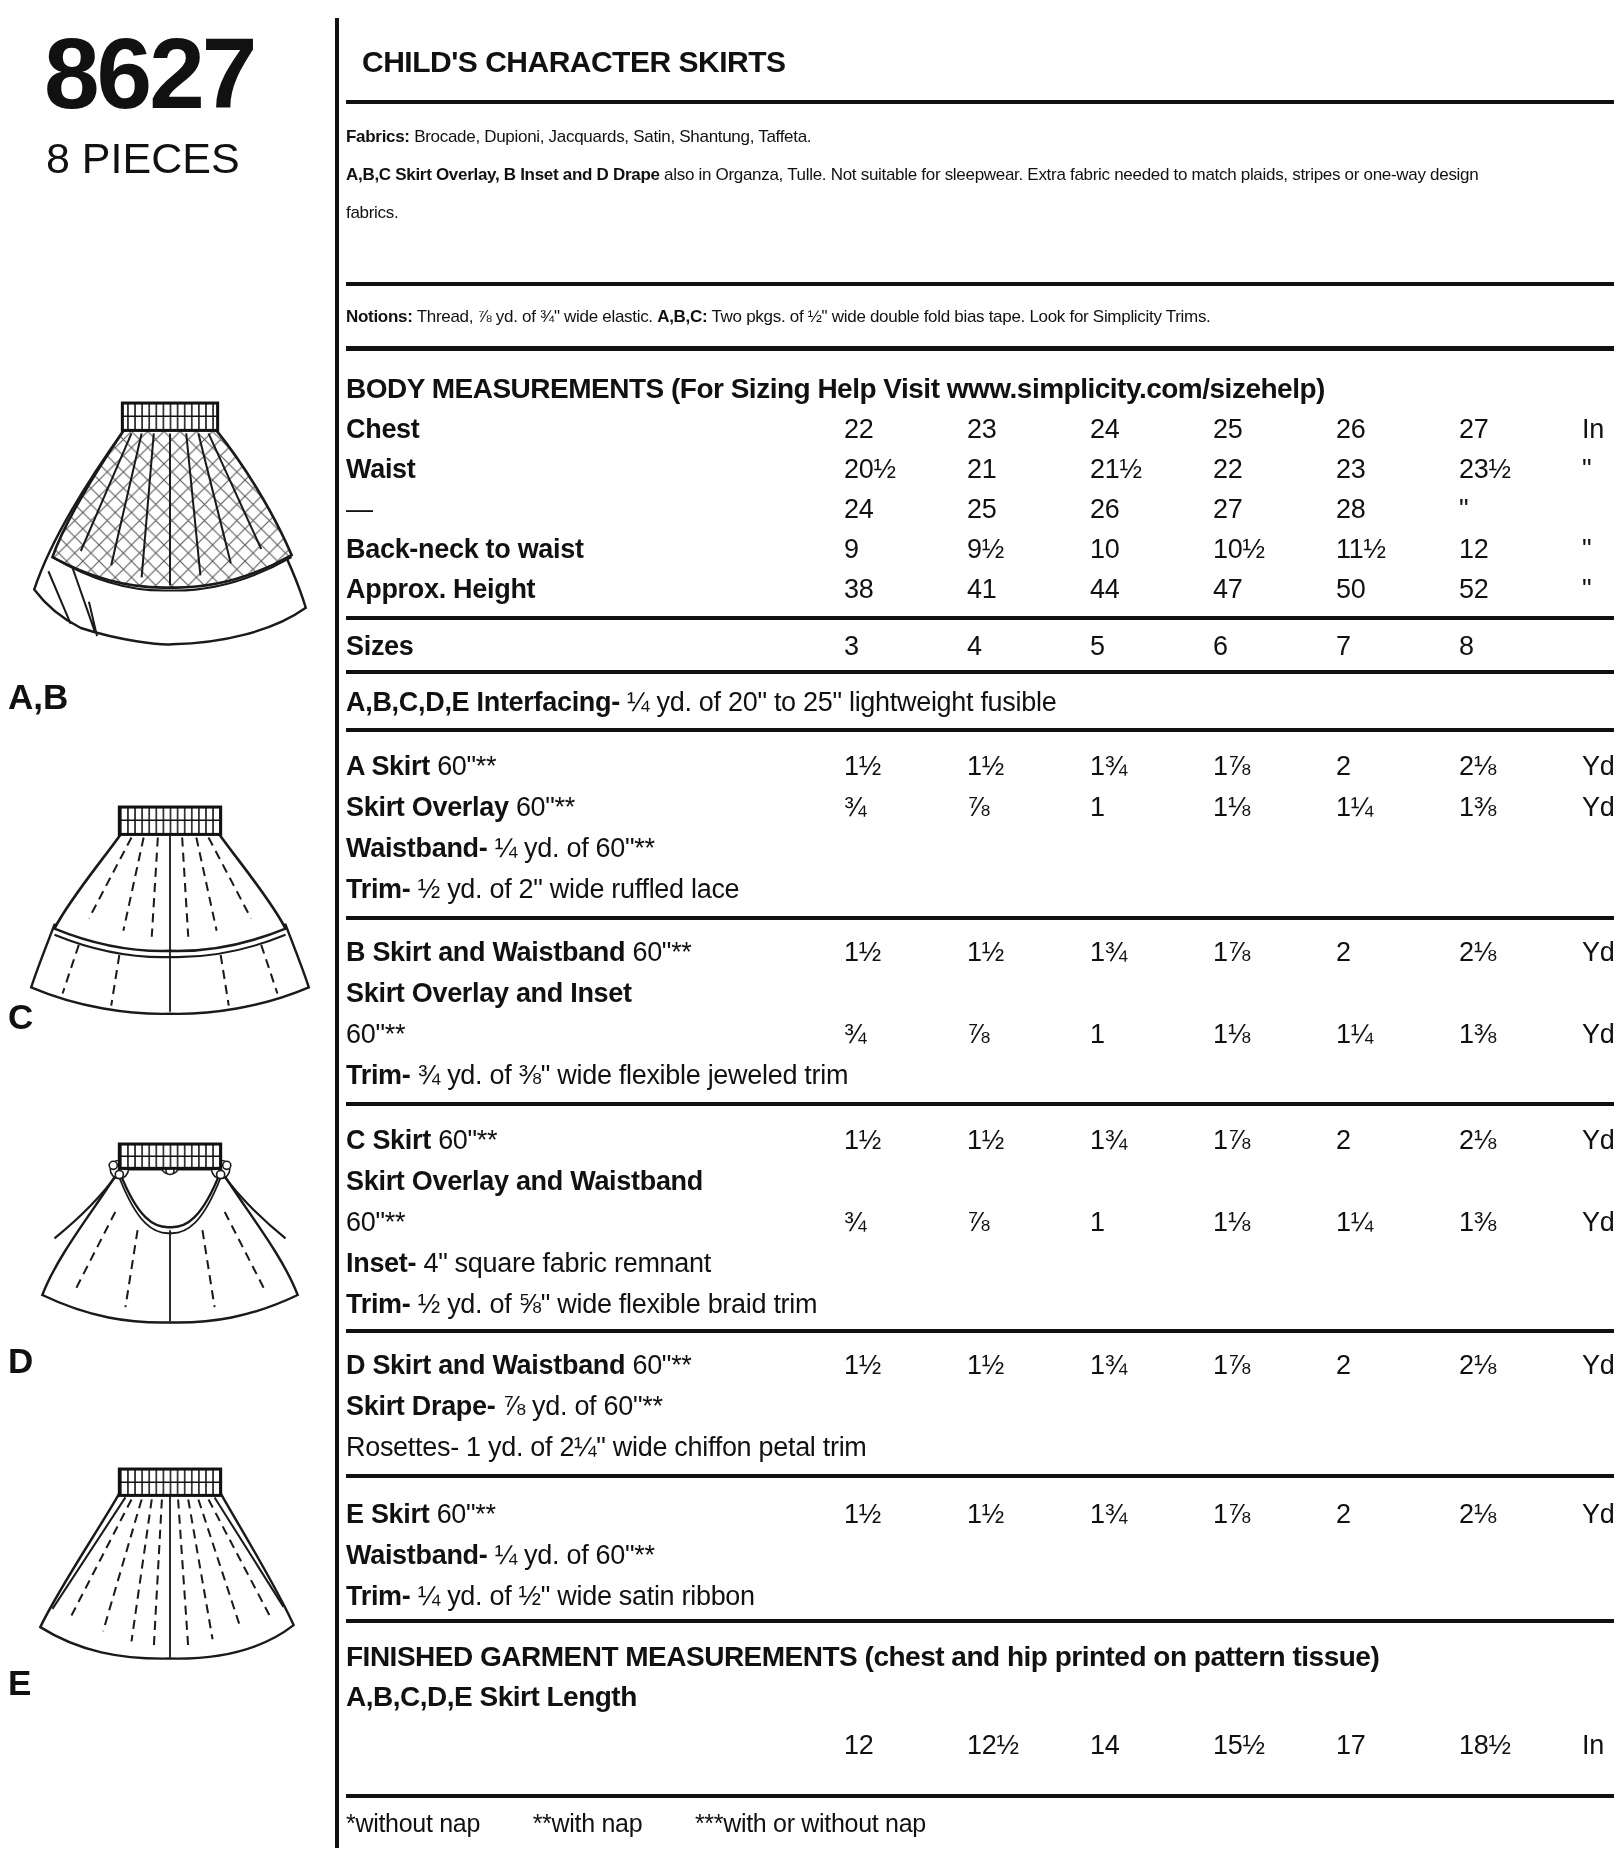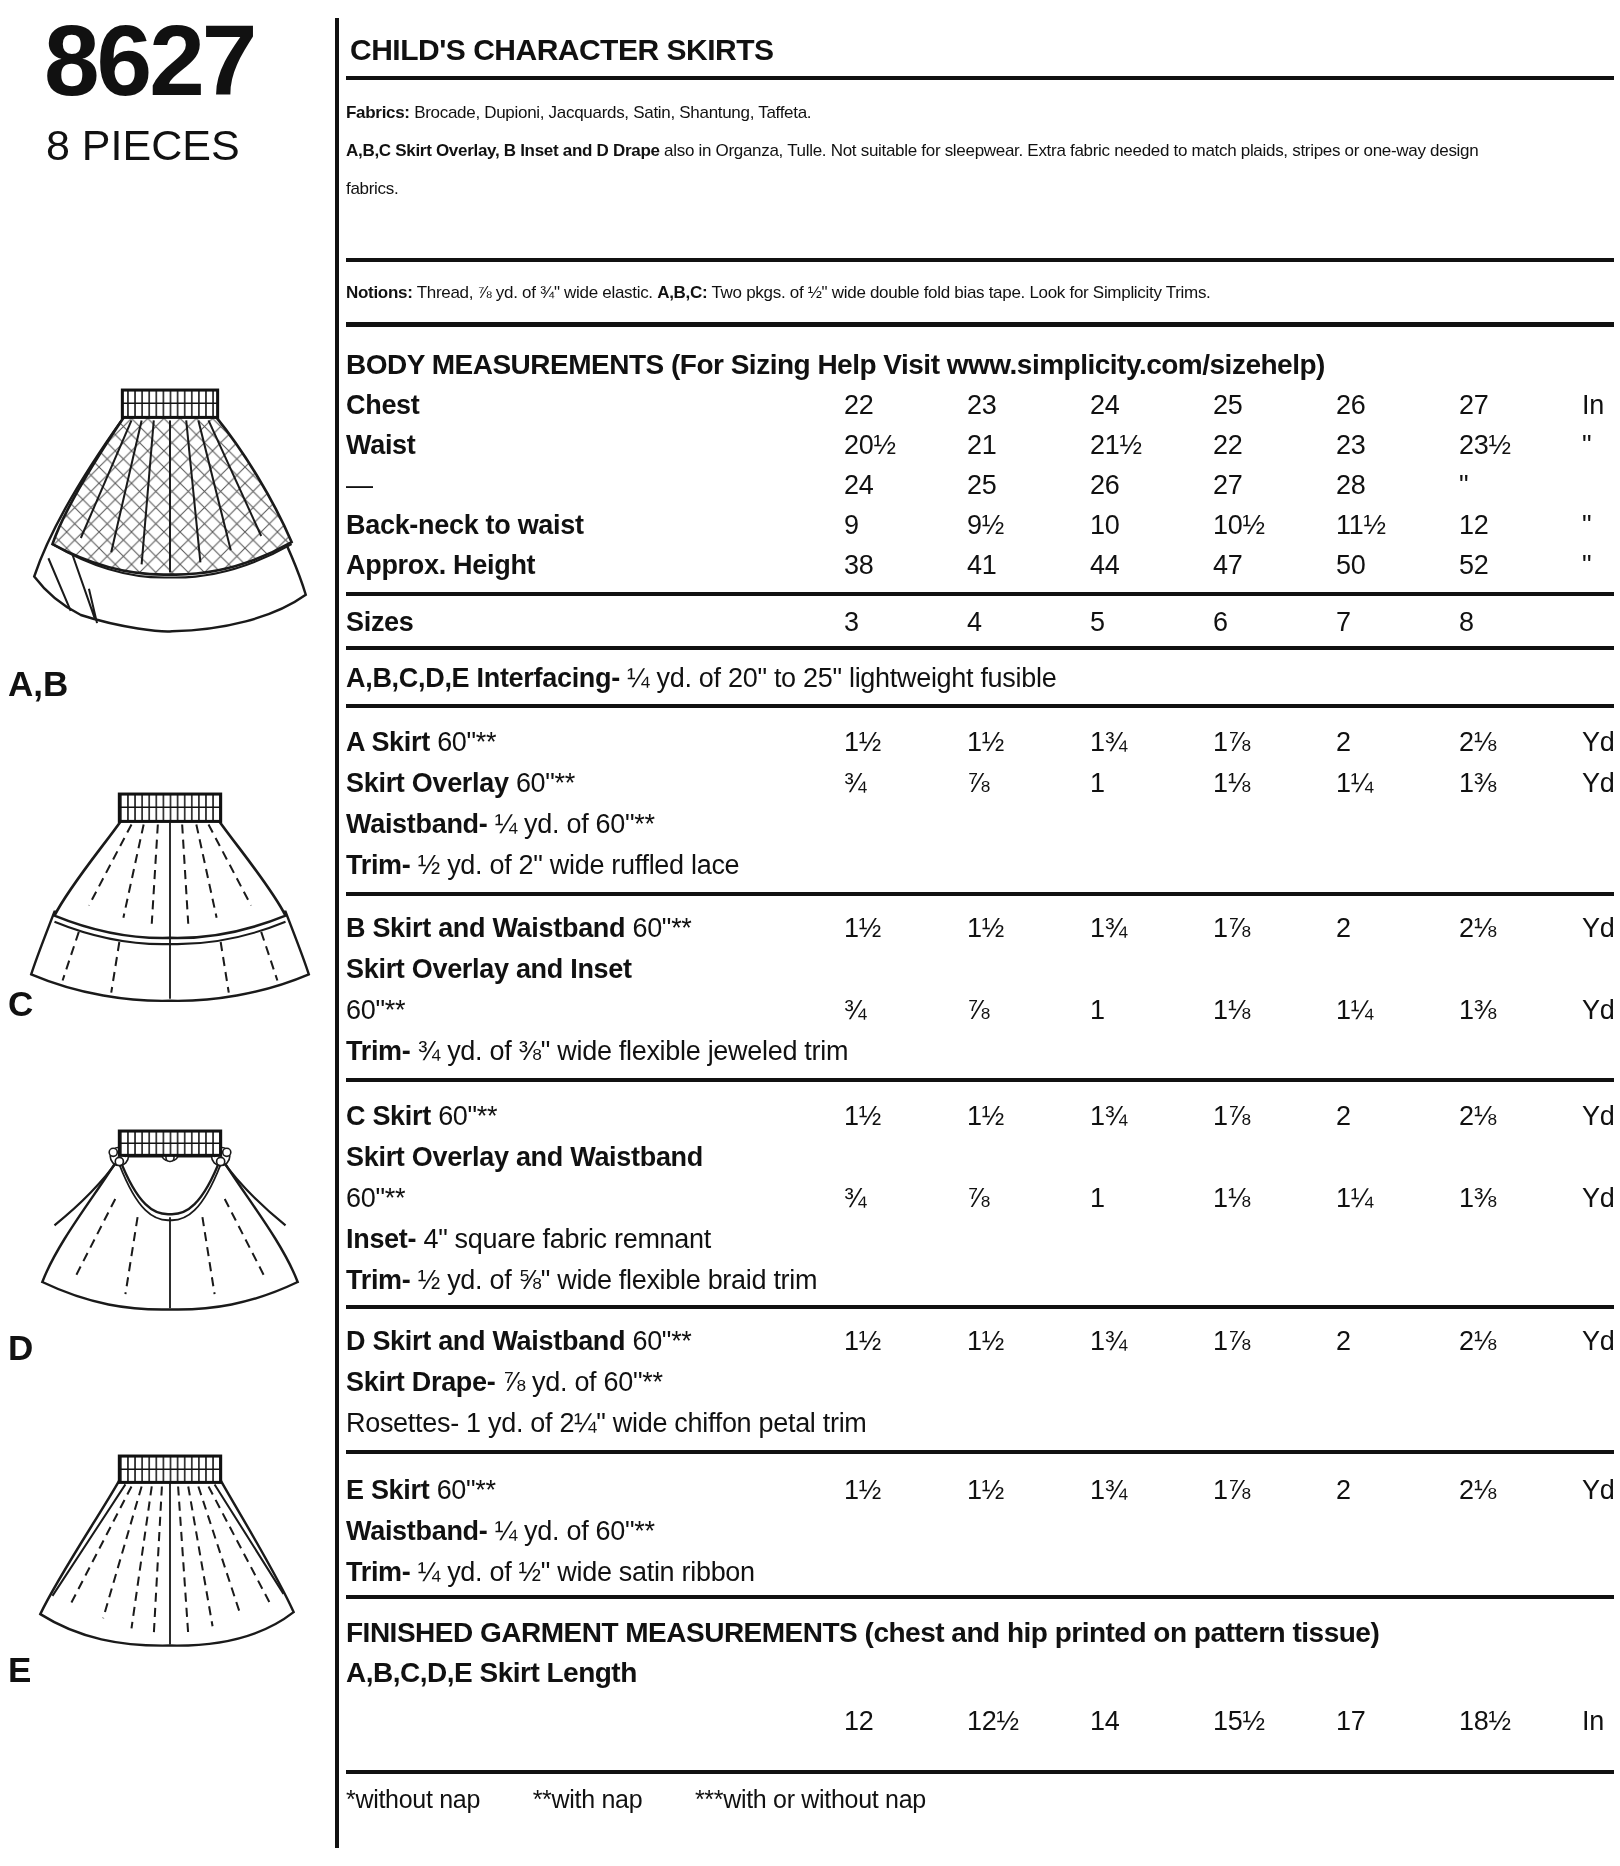--- a/index.html
+++ b/index.html
@@ -1,36 +1,36 @@
 <!DOCTYPE html>
 <html><head>
 <meta charset="utf-8">
 <style>
   html,body{margin:0;padding:0;background:#fff;color:#111;
     font-family:"Liberation Sans", sans-serif;}
   body{width:1620px;height:1866px;overflow:hidden;position:relative;
     letter-spacing:-0.3px;}
   .page{position:absolute;inset:0;display:flex;}
   
-  .left{position:relative;width:335px;height:1316px;flex:0 0 335px;}
+  .left{position:relative;width:335px;height:1316px;flex:0 0 335px;margin-top:13px;}
   .pnum{position:absolute;left:44px;top:10px;font-size:100px;font-weight:bold;
     letter-spacing:-3px;line-height:1;}
   .pieces{position:absolute;left:46px;top:122px;font-size:43px;font-weight:400;
     letter-spacing:0;line-height:1.1;}
   .illus{position:absolute;left:18px;width:304px;margin:0;}
   .illus svg{display:block;width:100%;height:auto;}
   .vlabel{position:absolute;width:304px;left:8px;text-align:left;
     font-size:35px;font-weight:600;letter-spacing:0;}
   .vline{position:absolute;left:335px;top:18px;width:4px;height:1830px;
     background:#111;}
   
   .main{position:relative;flex:1;padding:24px 18px 0 11px;}
   .rule{height:4px;background:#111;}
   .rule.thick{height:5px;}
-  h1{margin:4px;font-size:30px;line-height:44px;font-weight:bold;
+  h1{margin:16px;font-size:30px;line-height:44px;font-weight:bold;
     letter-spacing:-0.5px;}
   h2{margin:0;font-size:28px;line-height:40px;font-weight:bold;
     white-space:nowrap;letter-spacing:-0.5px;}
   p{margin:0;font-size:17px;line-height:38px;}
   .bd{font-weight:bold;}
   .fab1{margin-top:14px;max-width:1150px;}
   .fab2{max-width:1150px;}
   .r2{margin-top:50px;}
   .notions{margin-top:12px;max-width:1120px;}
   .r3{margin-top:10px;}

